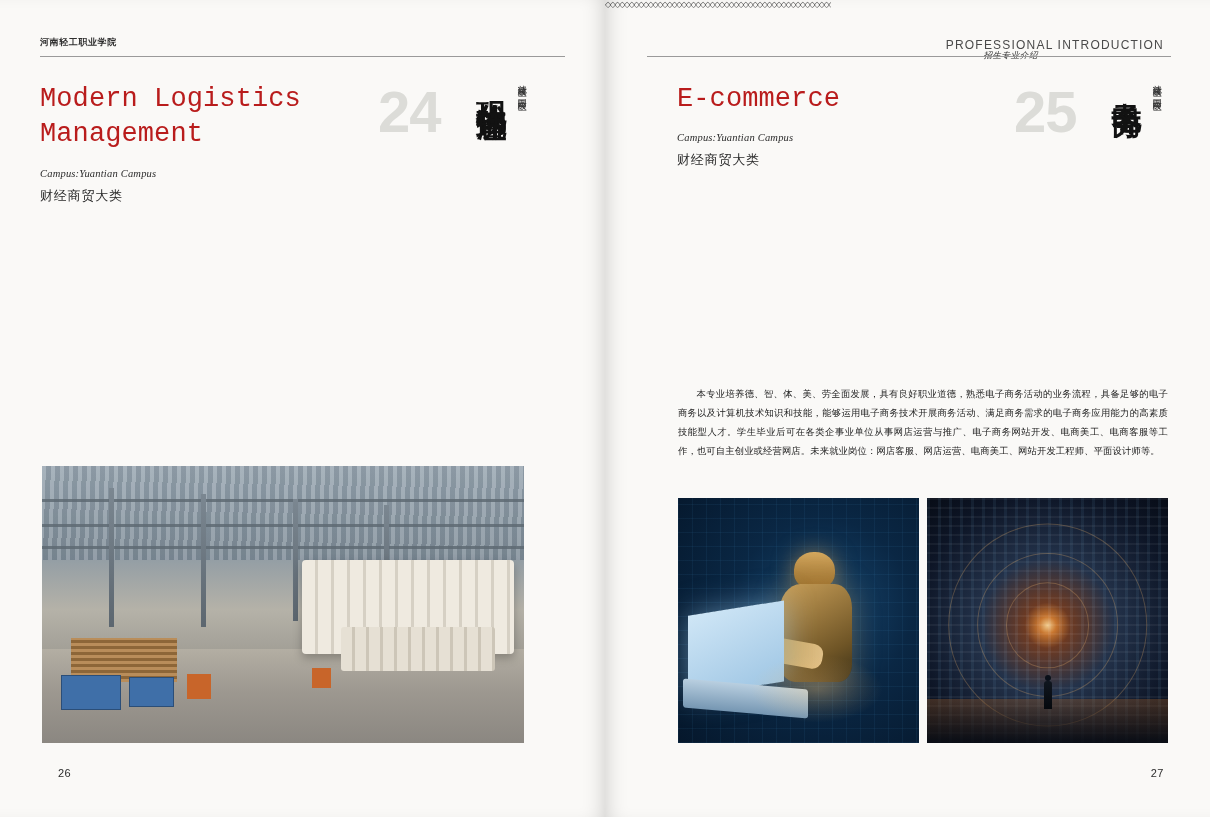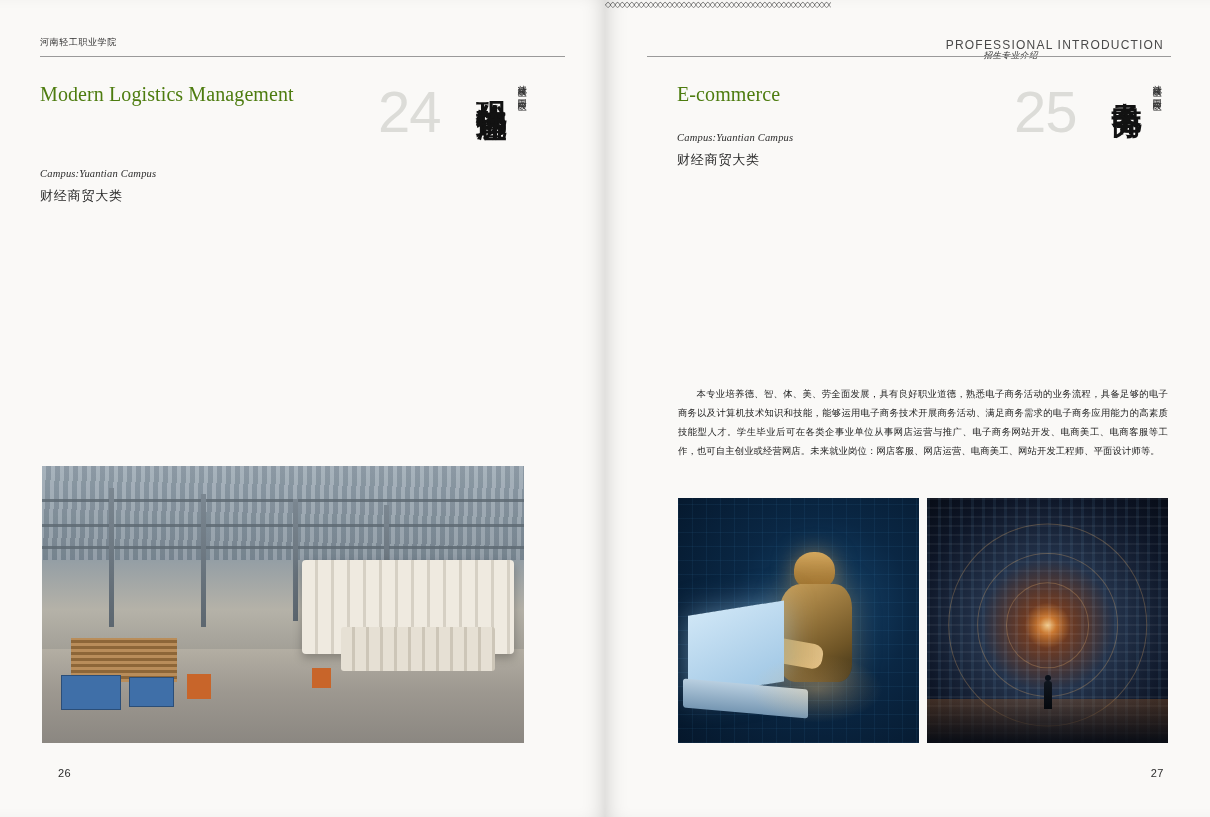--- a/index.html
+++ b/index.html
@@ -38,20 +38,21 @@
   }
   
   .hdr {
     position: absolute;
     top: 30px;
     height: 26px;
     font-size: 8.5px;
     color: #3a3a3a;
     letter-spacing: 0.4px;
     white-space: nowrap;
+    font-weight: bold;
   }
   .hdr-rule {
     position: absolute;
     height: 1px;
     background: #9a9a9a;
   }
   .hdr-school {
     left: 40px;
     top: 36px;
     font-size: 9px;
@@ -100,24 +101,24 @@
     white-space: nowrap;
   }
   .hdr-rule-right {
     left: 42px;
     top: 56px;
     width: 524px;
   }
   
   .title-en {
     position: absolute;
-    font-family: Liberation Serif, serif;
+    font-family: Liberation Mono, monospace;
     font-weight: 400;
-    color: #4d7c0f;
-    font-size: 20px;
+    color: #b91c1c;
+    font-size: 27px;
     line-height: 1.28;
     letter-spacing: 0.1px;
   }
   .campus {
     position: absolute;
     font-family: "Liberation Serif", serif;
     font-style: italic;
     font-size: 10.5px;
     color: #2a2a2a;
     letter-spacing: 0.2px;
@@ -127,21 +128,21 @@
     font-size: 13px;
     color: #2a2a2a;
     letter-spacing: 0.8px;
   }
   .bignum {
     position: absolute;
     font-family: "Liberation Sans", sans-serif;
     font-size: 58px;
     color: #dcdcd8;
     letter-spacing: -1px;
-    font-weight: 400;
+    font-weight: 700;
   }
   .title-cn {
     position: absolute;
     font-size: 30px;
     color: #121212;
     font-weight: 700;
     letter-spacing: 2px;
     line-height: 1.12;
     writing-mode: vertical-rl;
     text-orientation: upright;

